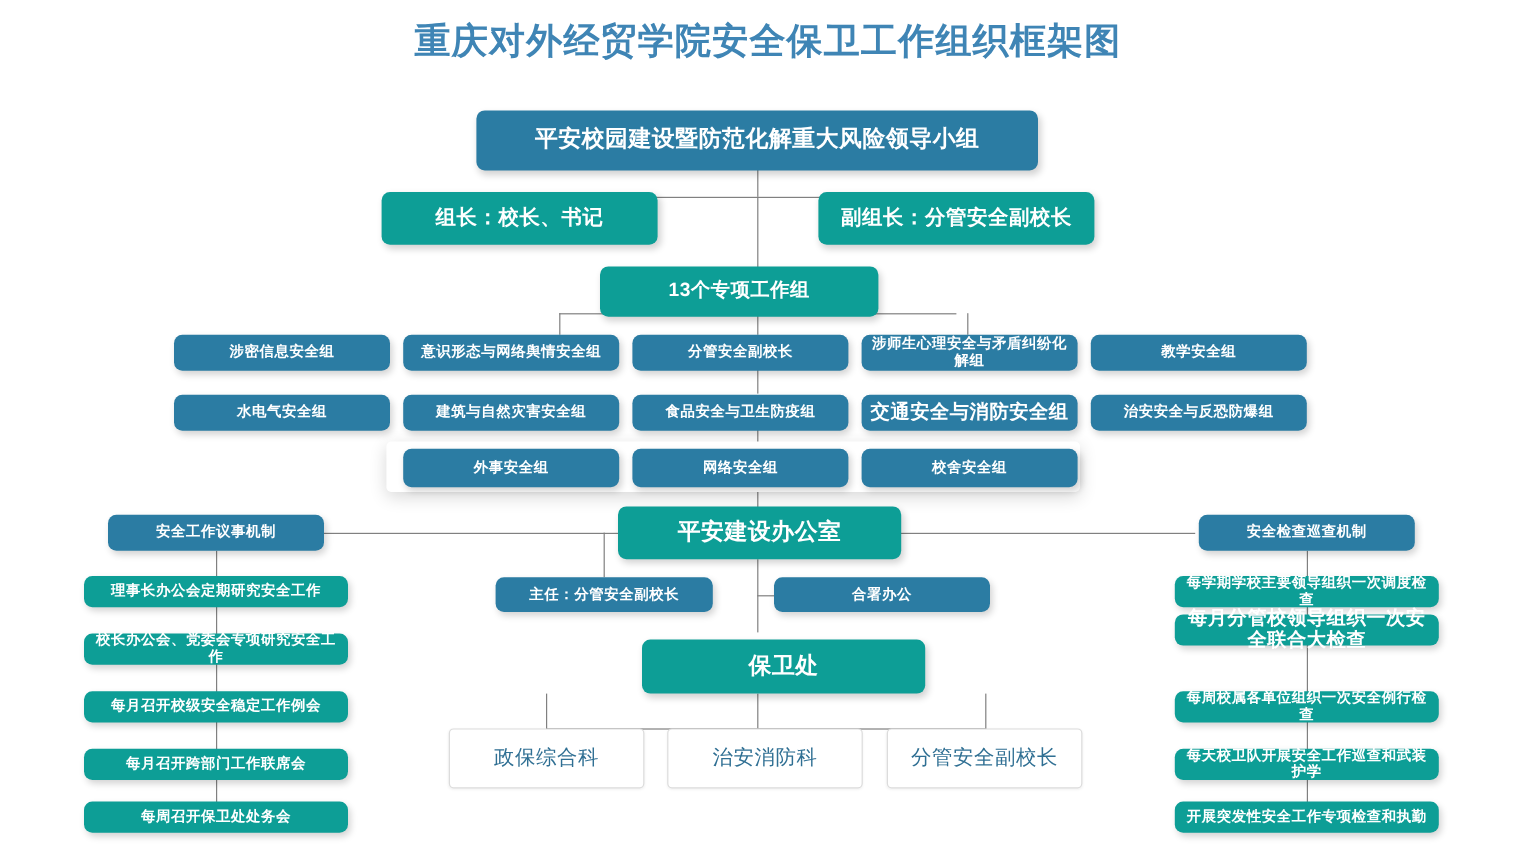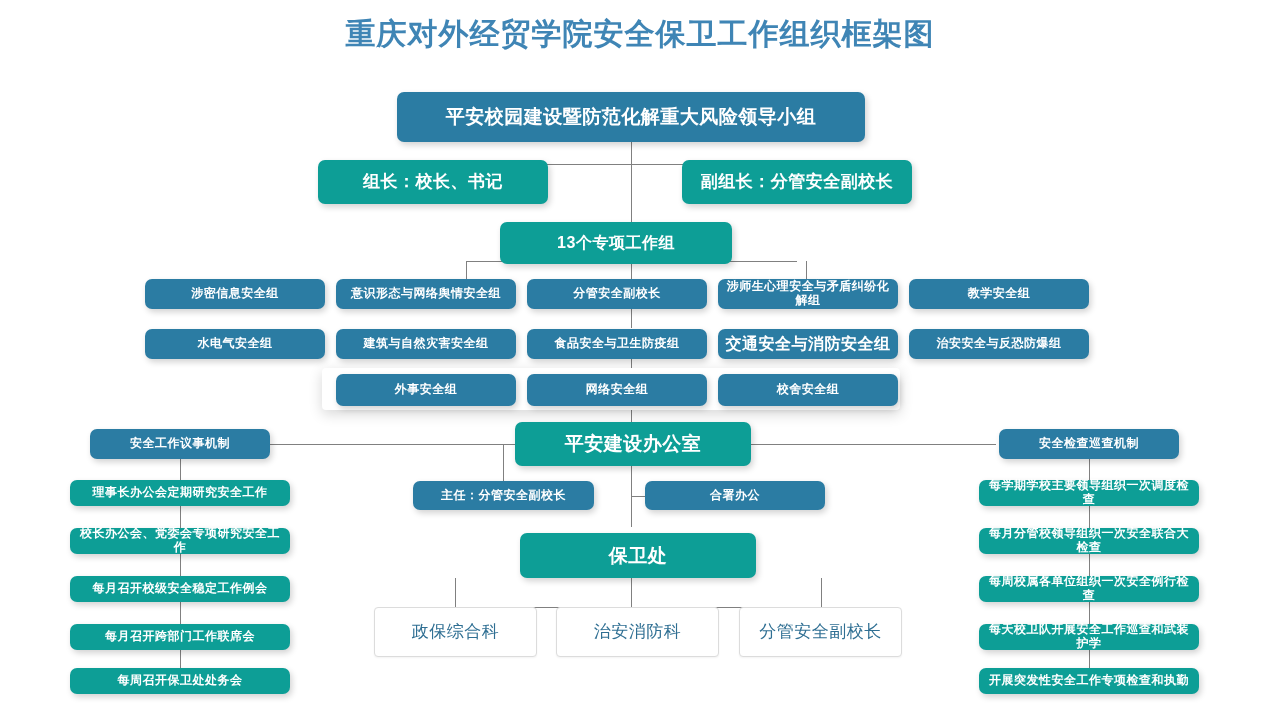--- a/index.html
+++ b/index.html
@@ -124,35 +124,35 @@
   <div class="node blue shadow-soft" style="left:336px; top:374px; width:180px; height:32px; font-size:12px;">外事安全组</div>
   <div class="node blue shadow-soft" style="left:527px; top:374px; width:180px; height:32px; font-size:12px;">网络安全组</div>
   <div class="node blue shadow-soft" style="left:718px; top:374px; width:180px; height:32px; font-size:12px;">校舍安全组</div>
 
   <div class="node teal shadow-soft" style="left:515px; top:422px; width:236px; height:44px; font-size:19px;">平安建设办公室</div>
 
   <div class="node blue shadow-soft" style="left:413px; top:481px; width:181px; height:29px; font-size:12px;">主任：分管安全副校长</div>
 
   <div class="node blue shadow-soft" style="left:645px; top:481px; width:180px; height:29px; font-size:12px;">合署办公</div>
 
-  <div class="node teal shadow-soft" style="left:520px; top:533px; width:236px; height:45px; font-size:19px;">保卫处</div>
+  <div class="node teal shadow-soft" style="left:535px; top:533px; width:236px; height:45px; font-size:19px;">保卫处</div>
 
   <div class="node plain" style="left:374px; top:607px; width:163px; height:50px; font-size:17px;">政保综合科</div>
   <div class="node plain" style="left:556px; top:607px; width:163px; height:50px; font-size:17px;">治安消防科</div>
   <div class="node plain" style="left:739px; top:607px; width:163px; height:50px; font-size:17px;">分管安全副校长</div>
 
   <div class="node blue shadow-soft" style="left:90px; top:429px; width:180px; height:30px; font-size:12px;">安全工作议事机制</div>
 
   <div class="node teal shadow-soft" style="left:70px; top:480px; width:220px; height:26px; font-size:12px;">理事长办公会定期研究安全工作</div>
   <div class="node teal shadow-soft" style="left:70px; top:528px; width:220px; height:26px; font-size:12px;">校长办公会、党委会专项研究安全工作</div>
   <div class="node teal shadow-soft" style="left:70px; top:576px; width:220px; height:26px; font-size:12px;">每月召开校级安全稳定工作例会</div>
   <div class="node teal shadow-soft" style="left:70px; top:624px; width:220px; height:26px; font-size:12px;">每月召开跨部门工作联席会</div>
   <div class="node teal shadow-soft" style="left:70px; top:668px; width:220px; height:26px; font-size:12px;">每周召开保卫处处务会</div>
 
   <div class="node blue shadow-soft" style="left:999px; top:429px; width:180px; height:30px; font-size:12px;">安全检查巡查机制</div>
 
   <div class="node teal shadow-soft" style="left:979px; top:480px; width:220px; height:26px; font-size:12px;">每学期学校主要领导组织一次调度检查</div>
-  <div class="node teal shadow-soft" style="left:979px; top:528px; width:220px; height:26px; font-size:12px;">每月分管校领导组织一次安全联合大检查</div>
+  <div class="node teal shadow-soft" style="left:979px; top:512px; width:220px; height:26px; font-size:16px;">每月分管校领导组织一次安全联合大检查</div>
   <div class="node teal shadow-soft" style="left:979px; top:576px; width:220px; height:26px; font-size:12px;">每周校属各单位组织一次安全例行检查</div>
   <div class="node teal shadow-soft" style="left:979px; top:624px; width:220px; height:26px; font-size:12px;">每天校卫队开展安全工作巡查和武装护学</div>
   <div class="node teal shadow-soft" style="left:979px; top:668px; width:220px; height:26px; font-size:12px;">开展突发性安全工作专项检查和执勤</div>
 
 </div>
 
 </body></html>

